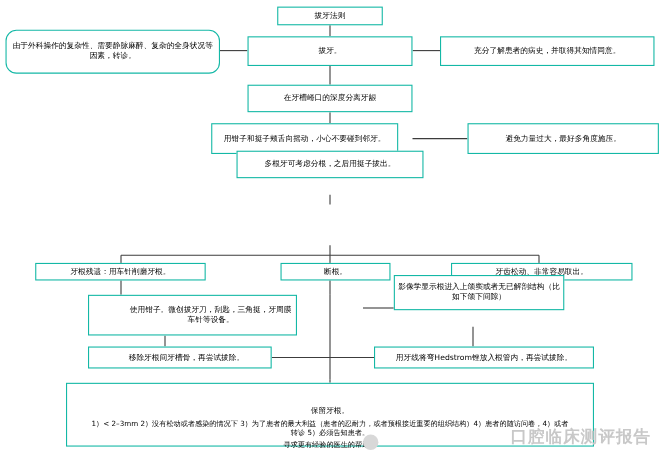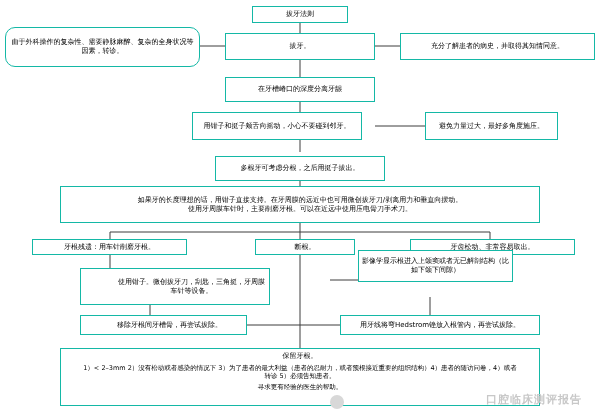--- a/index.html
+++ b/index.html
@@ -23,22 +23,22 @@
     text-align:center;
     line-height:1.25;
     font-size:7px;
     padding:2px 3px;
     color:#000;
   }
   .thin{font-size:6.5px;}
   svg.lines{position:absolute;left:0;top:0;width:600px;height:411px;pointer-events:none;}
   .wm{
     position:absolute;
-    right:18px;bottom:4px;
-    font-size:11px;
+    right:8px;bottom:4px;
+    font-size:15px;
     color:#c8c8c8;
     letter-spacing:1px;
     font-weight:bold;
   }
   .wm-circle{
     position:absolute;
     left:330px;bottom:2px;
     width:14px;height:14px;border-radius:50%;
     background:#d8d8d8;
   }
@@ -99,44 +99,40 @@
   <div class="box" style="left:5px;top:27px;width:195px;height:40px;border-radius:10px;">由于外科操作的复杂性、需要静脉麻醉、复杂的全身状况等因素，转诊。</div>
 
   <div class="box" style="left:225px;top:33px;width:150px;height:27px;">拔牙。</div>
 
   <div class="box" style="left:400px;top:33px;width:195px;height:27px;">充分了解患者的病史，并取得其知情同意。</div>
 
   <div class="box" style="left:225px;top:77px;width:150px;height:25px;">在牙槽嵴口的深度分离牙龈</div>
 
   <div class="box" style="left:192px;top:112px;width:170px;height:28px;">用钳子和挺子颊舌向摇动，小心不要碰到邻牙。</div>
 
-  <div class="box" style="left:425px;top:112px;width:133px;height:28px;">避免力量过大，最好多角度施压。</div>
+  <div class="box" style="left:425px;top:112px;width:174px;height:28px;">避免力量过大，最好多角度施压。</div>
 
-  <div class="box" style="left:215px;top:156px;width:170px;height:25px;">多根牙可考虑分根，之后用挺子拔出。</div>
+  <div class="box" style="left:215px;top:137px;width:170px;height:25px;">多根牙可考虑分根，之后用挺子拔出。</div>
 
-  <div class="box" style="left:60px;top:186px;width:480px;height:37px;flex-direction:column;justify-content:center;">
-    <div>如果牙的长度理想的话，用钳子直接支持。在牙周膜的远近中也可用微创拔牙刀/剥离用力和垂直向摆动。</div>
-    <div>使用牙周膜车针时，主要削磨牙根。可以在近远中使用压电骨刀手术刀。</div>
-  </div>
 
   <div class="box" style="left:32px;top:239px;width:155px;height:16px;">牙根残遗：用车针削磨牙根。</div>
 
   <div class="box" style="left:255px;top:239px;width:100px;height:16px;">断根。</div>
 
   <div class="box" style="left:410px;top:239px;width:165px;height:16px;">牙齿松动、非常容易取出。</div>
 
   <div class="box" style="left:80px;top:268px;width:190px;height:37px;padding-left:36px;">使用钳子。微创拔牙刀，刮匙，三角挺，牙周膜车针等设备。</div>
 
   <div class="box" style="left:358px;top:250px;width:155px;height:32px;">影像学显示根进入上颌窦或者无已解剖结构（比如下颌下间隙）</div>
 
   <div class="box" style="left:80px;top:315px;width:167px;height:20px;padding-left:15px;">移除牙根间牙槽骨，再尝试拔除。</div>
 
   <div class="box" style="left:340px;top:315px;width:200px;height:20px;">用牙线将弯Hedstrom锉放入根管内，再尝试拔除。</div>
 
-  <div class="box" style="left:60px;top:348px;width:480px;height:58px;flex-direction:column;justify-content:flex-start;padding-top:3px;">
+  <div class="box" style="left:60px;top:348px;width:480px;height:58px;flex-direction:column;justify-content:flex-start;padding-top:20px;">
     <div>保留牙根。</div>
     <div class="thin" style="margin-top:3px;padding:0 18px;">1）&lt; 2–3mm 2）没有松动或者感染的情况下 3）为了患者的最大利益（患者的忍耐力，或者预根接近重要的组织结构）4）患者的随访问卷，4）或者转诊 5）必须告知患者。</div>
     <div class="thin" style="margin-top:3px;">寻求更有经验的医生的帮助。</div>
   </div>
 
   <div class="wm-circle"></div>
   <div class="wm">口腔临床测评报告</div>
 </div>
 
 </body></html>

